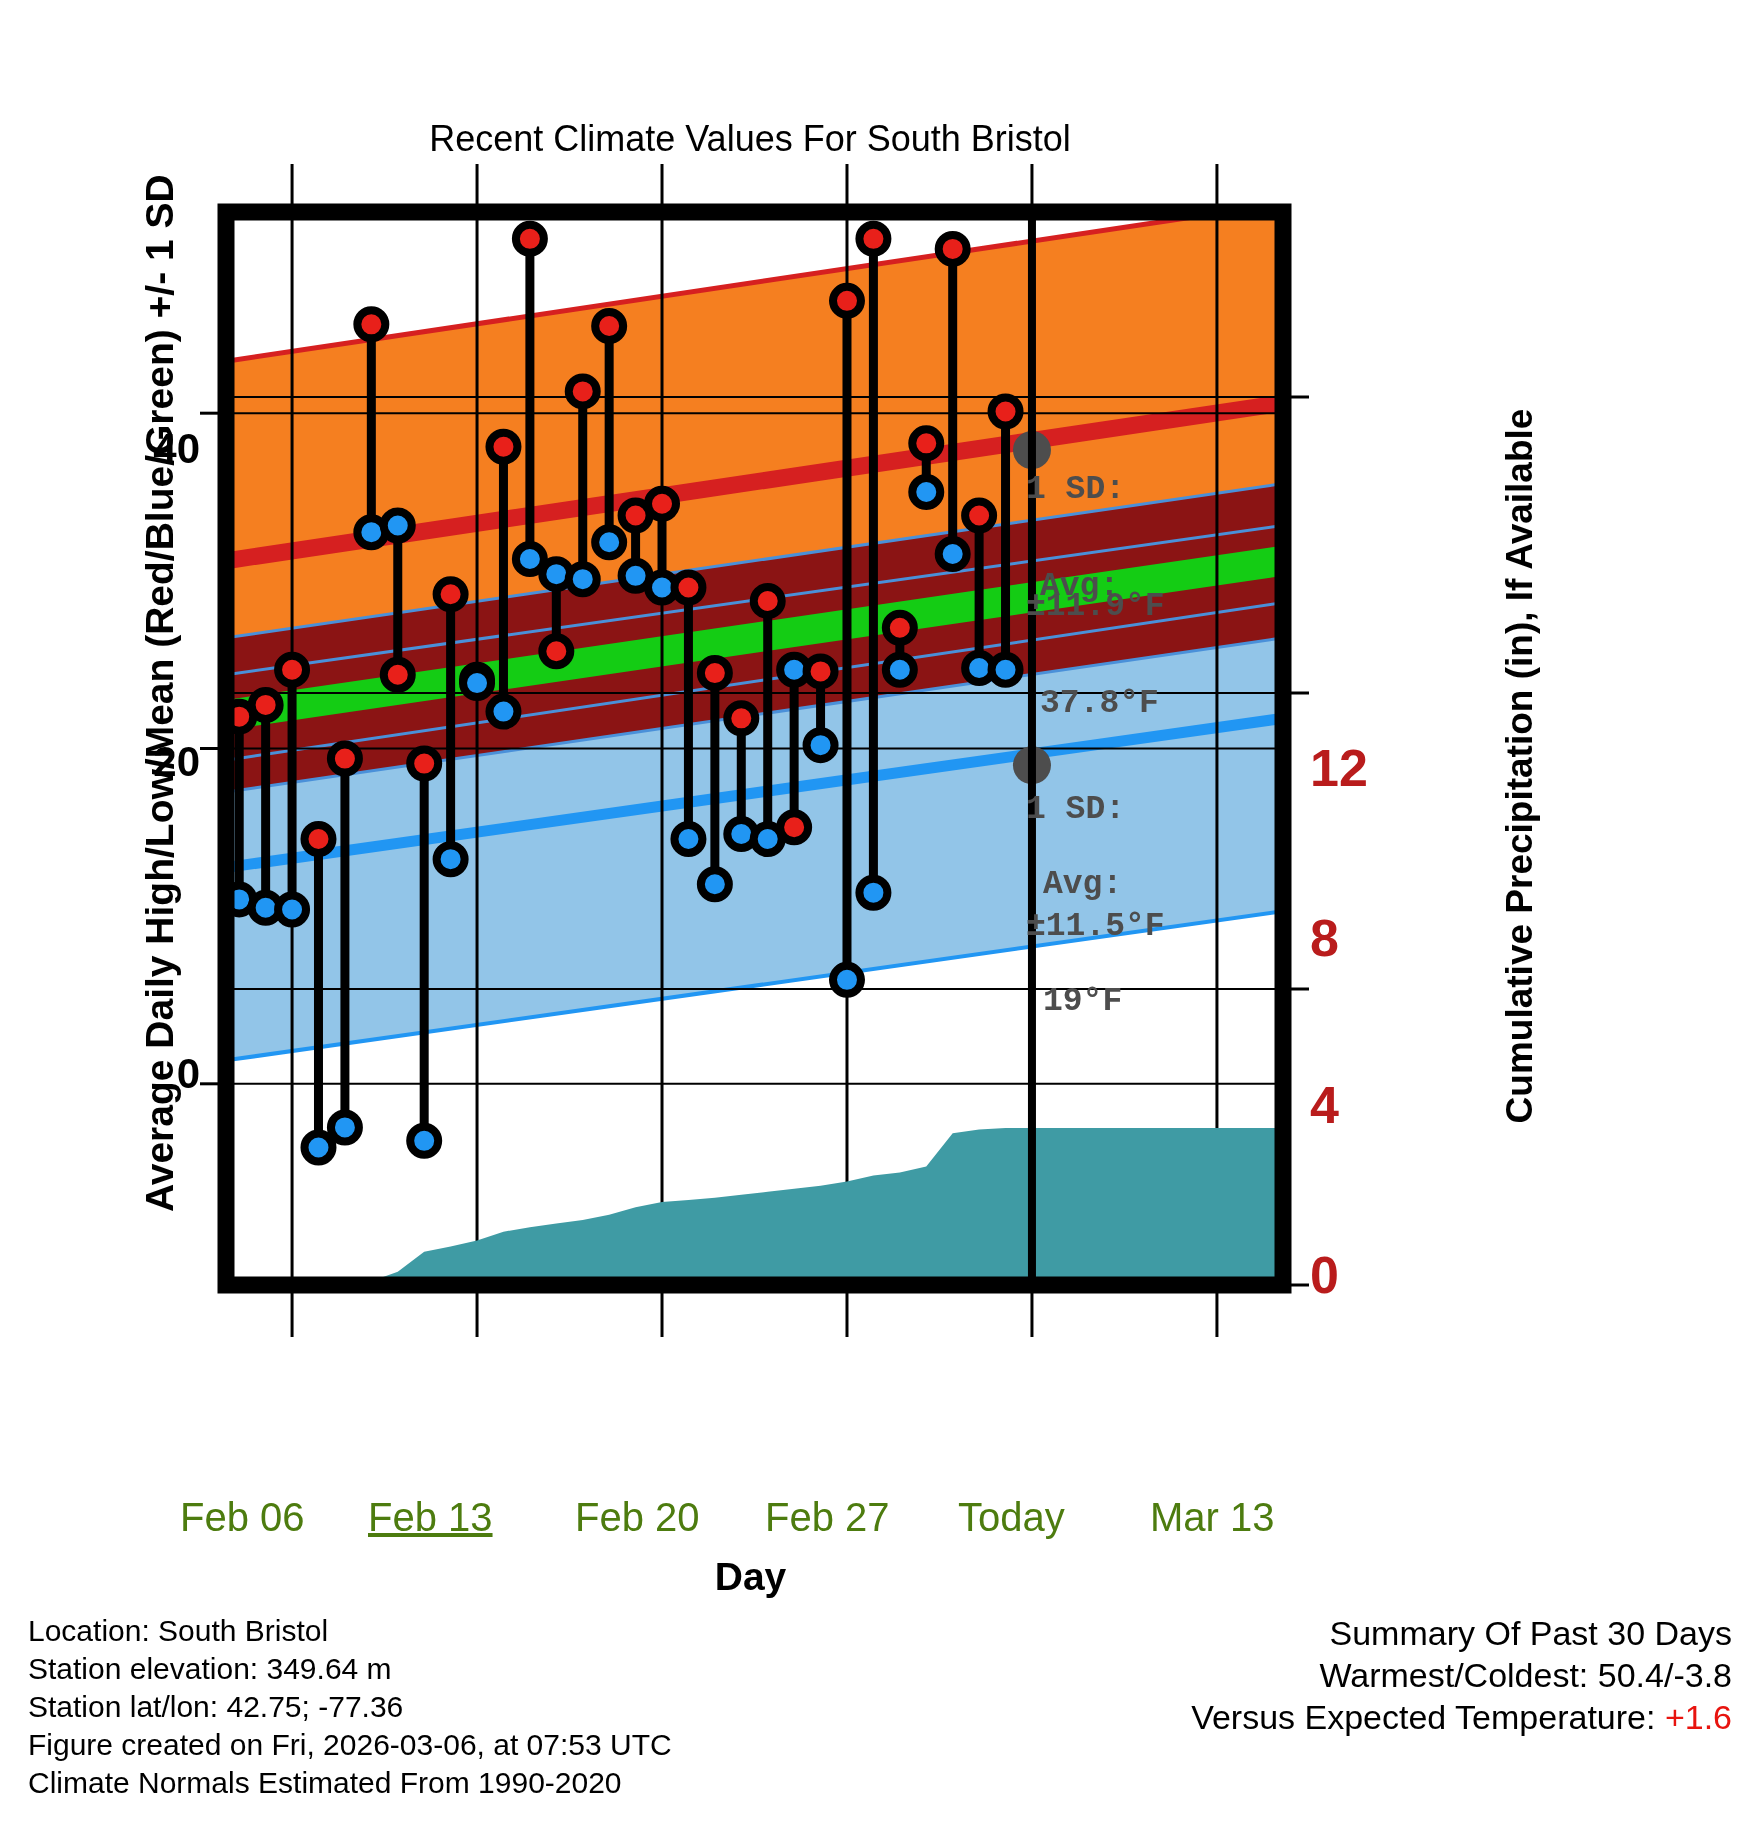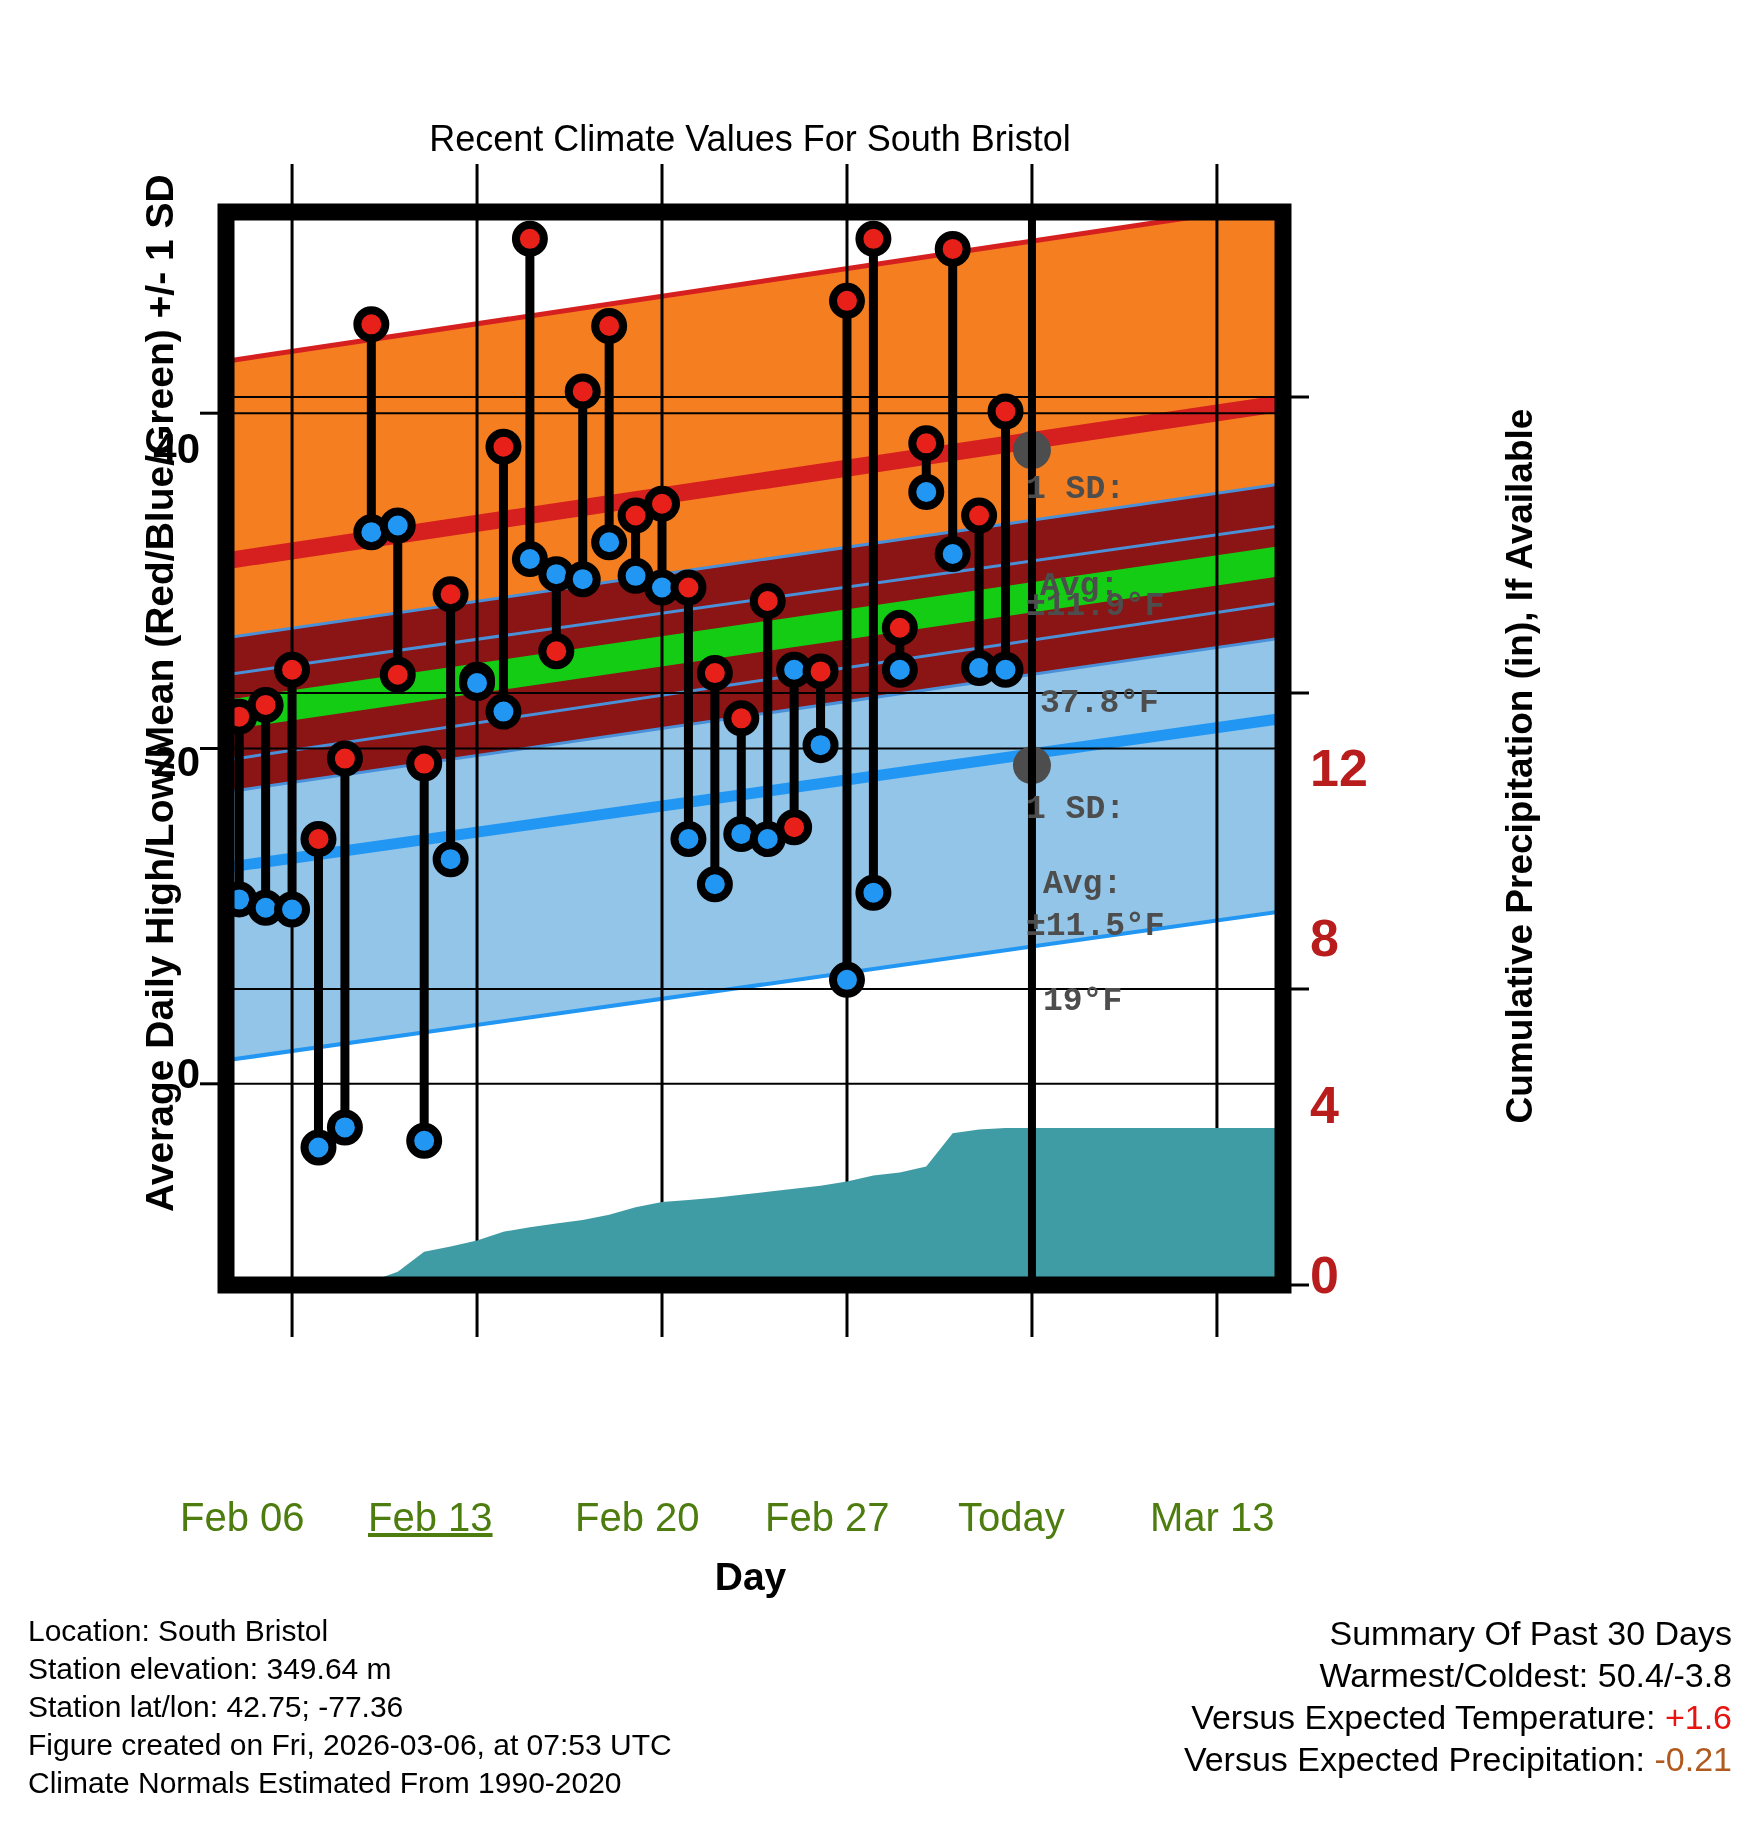--- a/index.html
+++ b/index.html
@@ -357,19 +357,15 @@
   <div class="footer-right">
     <div class="fr-row">Summary Of Past 30 Days</div>
     <div class="fr-row">
       <span>Warmest/Coldest:</span>
       <span class="fr-val v-warm">50.4/-3.8</span>
     </div>
     <div class="fr-row">
       <span>Versus Expected Temperature:</span>
       <span class="fr-val v-temp">+1.6</span>
     </div>
-    <div class="fr-row">
-      <span>Versus Expected Precipitation:</span>
-      <span class="fr-val v-prec">-0.21</span>
-    </div>
   </div>
 
 </div>
 
 </body></html>

